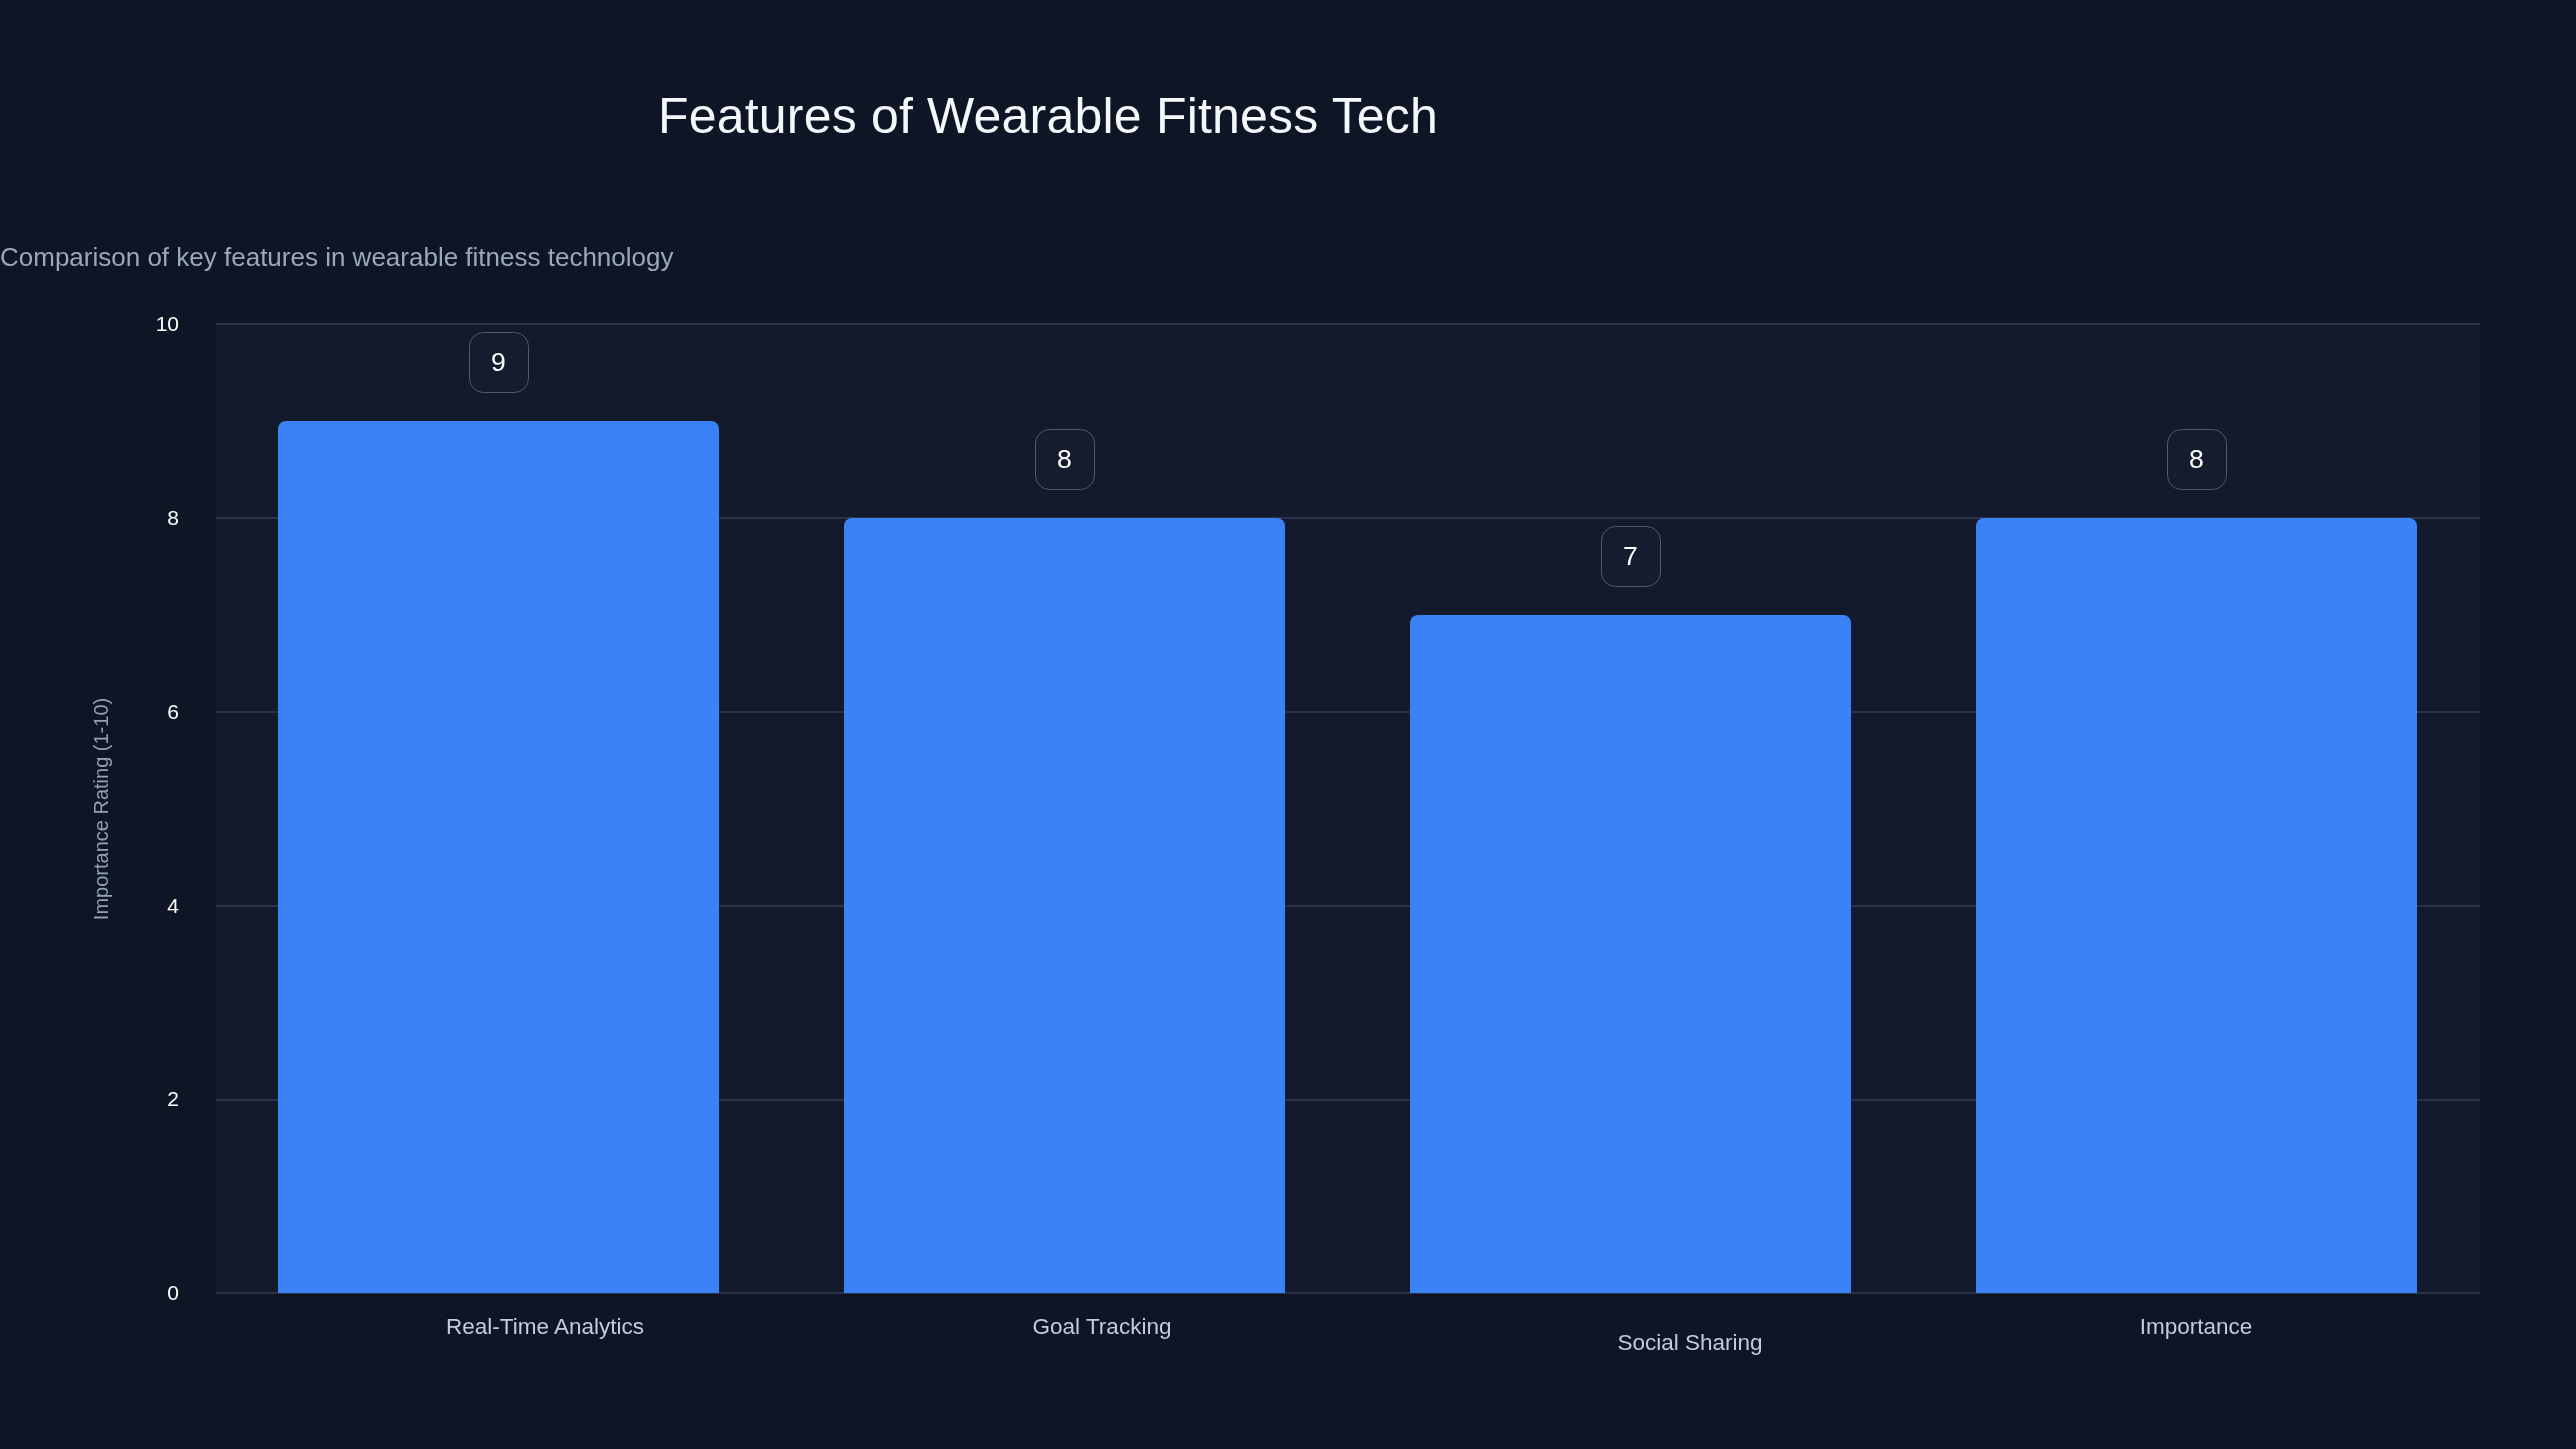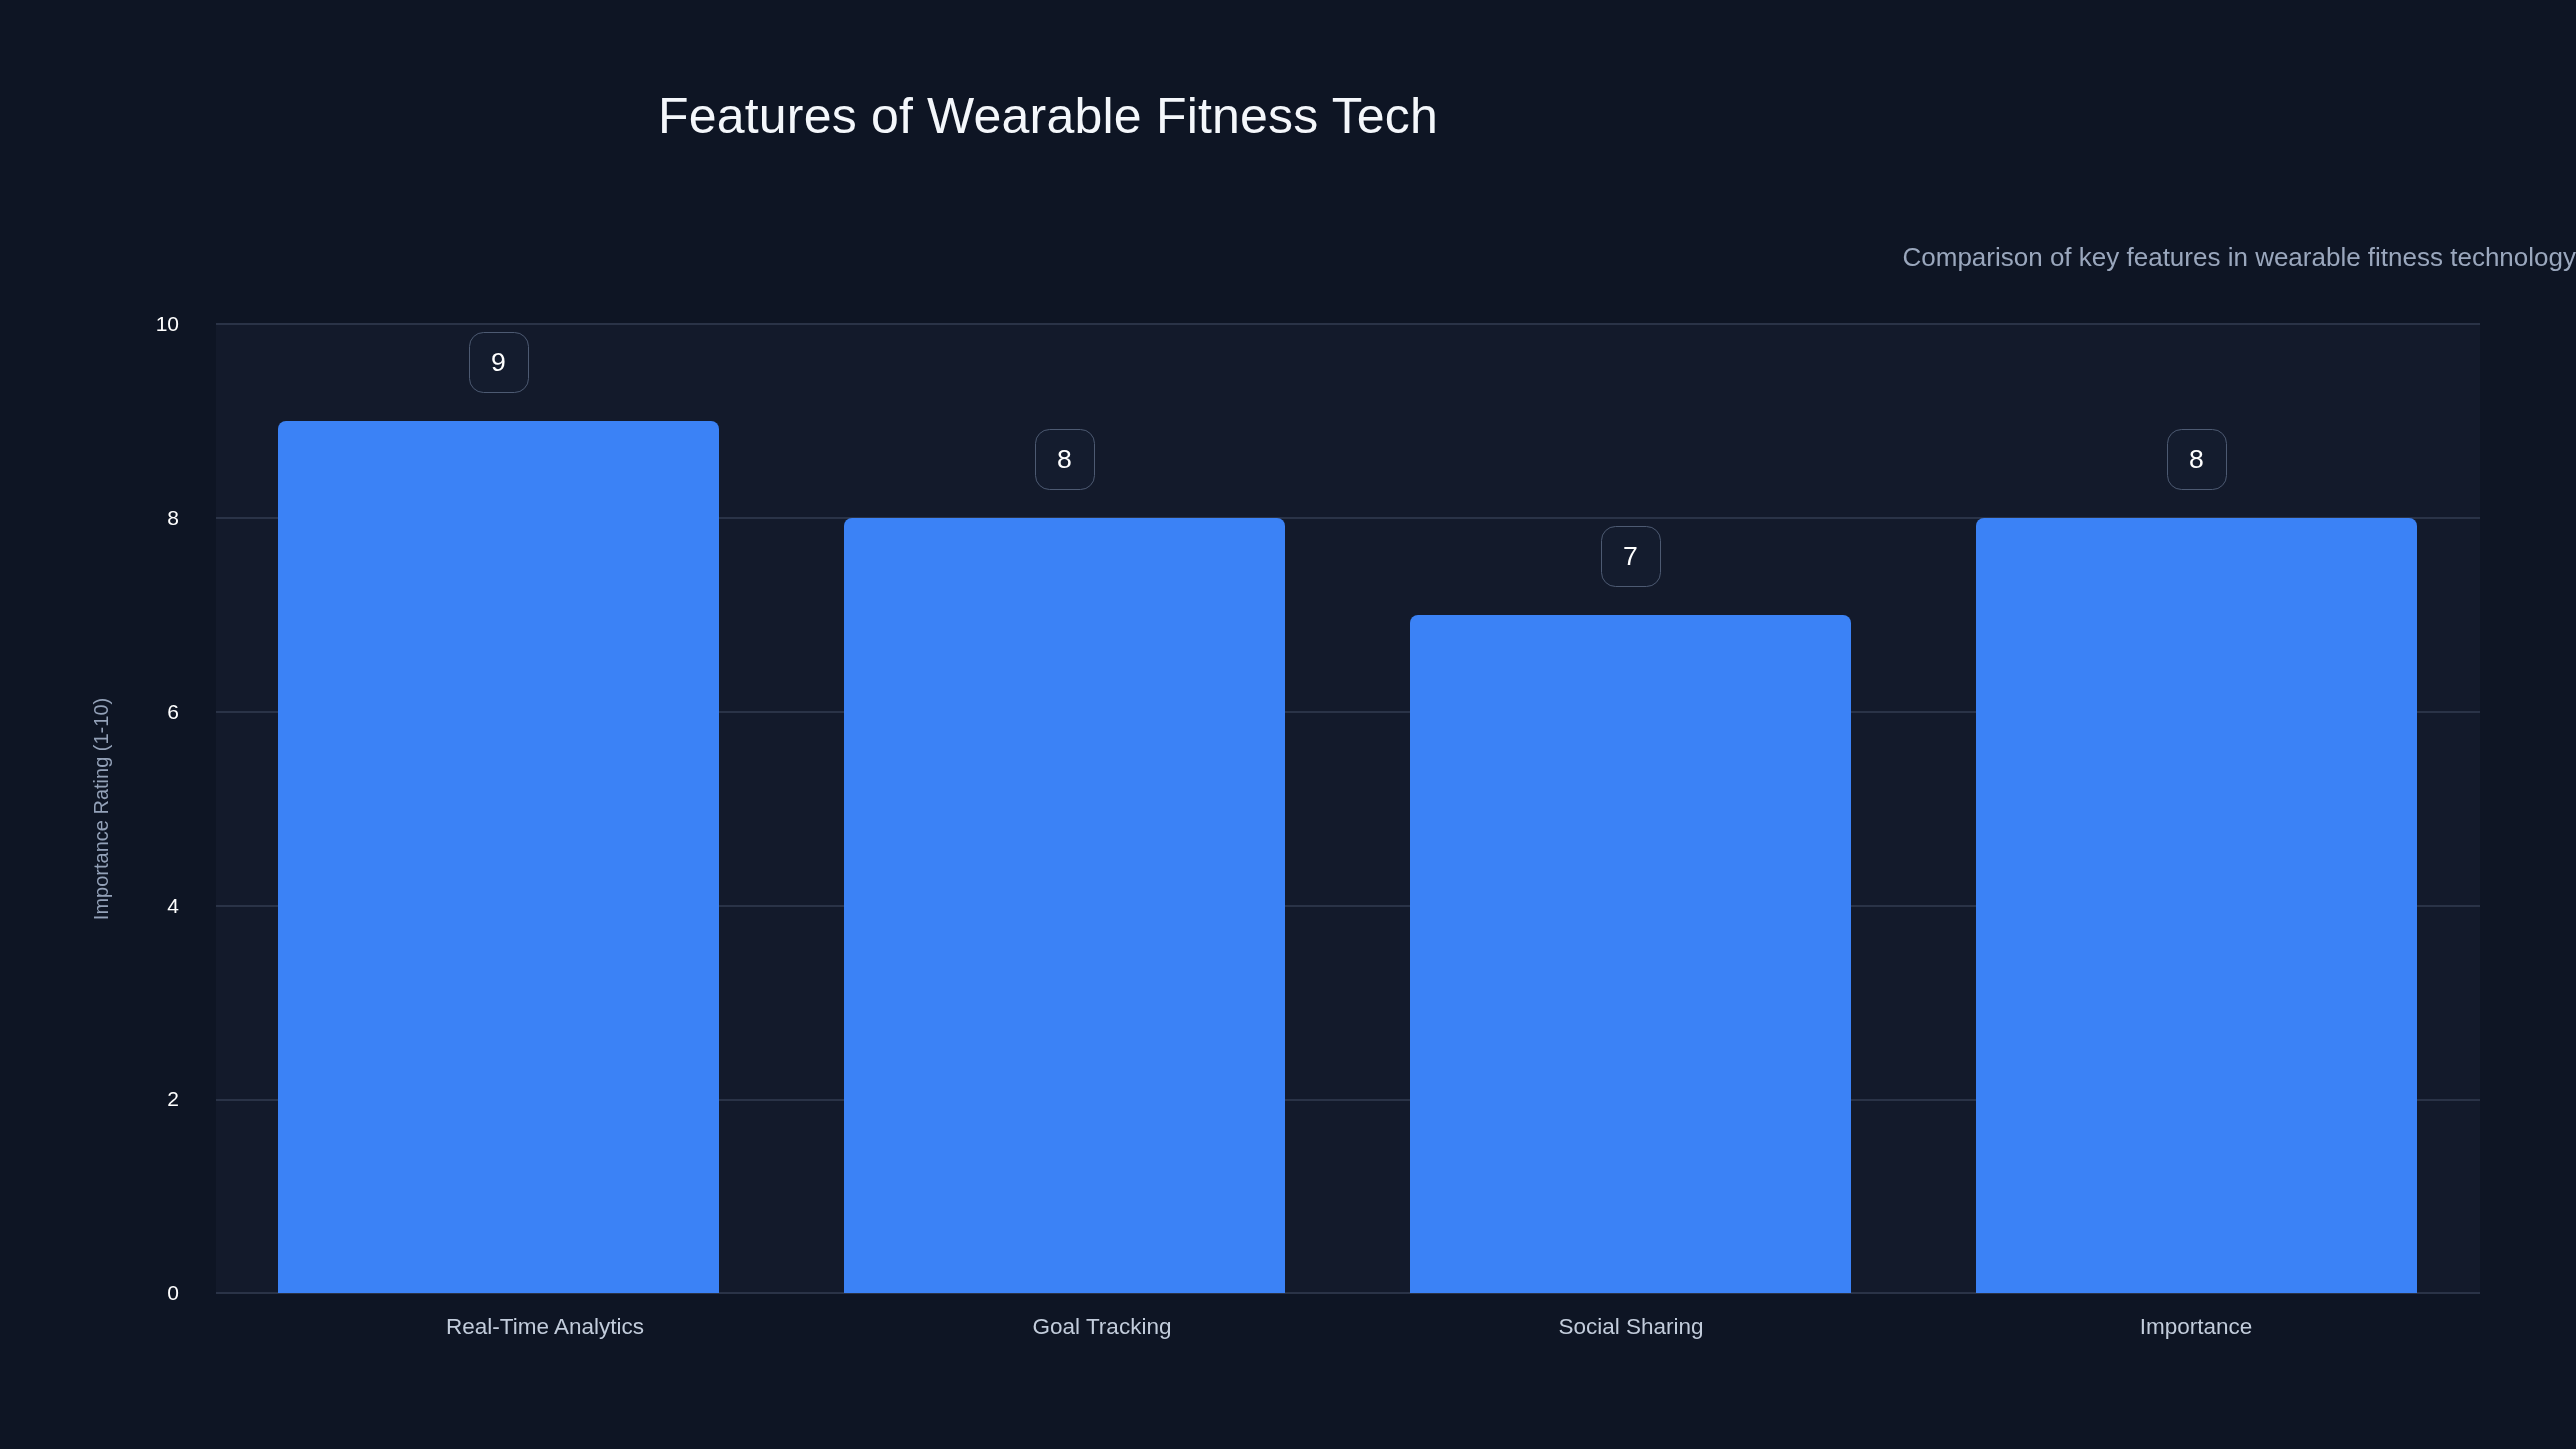--- a/index.html
+++ b/index.html
@@ -30,21 +30,21 @@
     font-weight: 400;
     color: #f4f7fb;
     letter-spacing: 0.2px;
   }
 
   .chart-subtitle {
     position: absolute;
     top: 242px;
     left: 0;
     width: 2576px;
-    text-align: right;
+    text-align: left;
     font-size: 26px;
     font-weight: 400;
     color: #9aa7bd;
   }
 
   
   
   .plot-area {
     position: absolute;
     left: 216px;
@@ -186,18 +186,18 @@
       </div>
       <div class="bar-slot" style="left: 1760px; width: 441px;">
         <div class="bar" style="height: 775px; background: rgb(59, 130, 246);"></div>
         <div class="bar-badge" style="bottom: 803px;">8</div>
       </div>
     </div>
 
   <div id="xticks">
       <div class="xtick-label" style="left: 499px; margin-left: 46px;">Real-Time Analytics</div>
       <div class="xtick-label" style="left: 1102px;">Goal Tracking</div>
-      <div class="xtick-label" style="left: 1631px;">Social Sharing</div>
+      <div class="xtick-label" style="left: 1690px; margin-top: 16px;">Social Sharing</div>
       <div class="xtick-label" style="left: 2196px;">Importance</div>
     </div>
 
 </div>
 
 
 </body></html>

